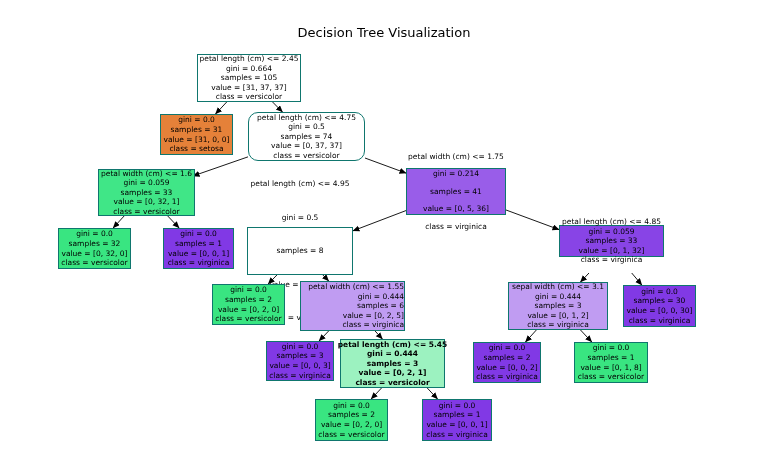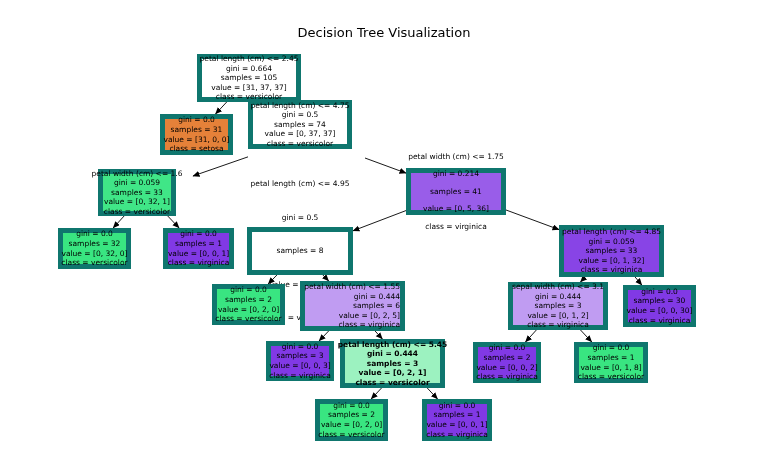--- a/index.html
+++ b/index.html
@@ -6,21 +6,21 @@
   .figure{
     position:relative;width:768px;height:452px;background:#ffffff;
     font-family:"DejaVu Sans",sans-serif;overflow:hidden;padding-left:41px;
   }
   .fig-title{
     position:absolute;top:25px;left:0;width:768px;text-align:center;
     font-size:13px;color:#000;
   }
   svg.edge-layer{position:absolute;left:0;top:0;width:768px;height:452px;}
   .node{
-    position:absolute;box-sizing:border-box;border:5px solid #0f766e;
+    position:absolute;box-sizing:border-box;border:1px solid #0f766e;
     display:flex;flex-direction:column;justify-content:center;align-items:center;
     font-size:7.5px;line-height:1.27;color:#000;text-align:center;
     white-space:nowrap;
   }
   .node .line{display:block;}
 </style>
 </head>
 <body>
 
 <div class="figure">
@@ -59,28 +59,28 @@
         <span class="line">samples = 105</span>
         <span class="line">value = [31, 37, 37]</span>
         <span class="line">class = versicolor</span>
       </div>
       <div class="node" style="left: 160px; top: 114px; width: 73px; height: 41px; background: rgb(229, 129, 57);">
         <span class="line">gini = 0.0</span>
         <span class="line">samples = 31</span>
         <span class="line">value = [31, 0, 0]</span>
         <span class="line">class = setosa</span>
       </div>
-      <div class="node" style="left: 248px; top: 100px; width: 104px; height: 49px; background: rgb(255, 255, 255);">
+      <div class="node" style="left: 248px; top: 112px; width: 117px; height: 49px; background: rgb(255, 255, 255); border-radius: 10px;">
         <span class="line">petal length (cm) &lt;= 4.75</span>
         <span class="line">gini = 0.5</span>
         <span class="line">samples = 74</span>
         <span class="line">value = [0, 37, 37]</span>
         <span class="line">class = versicolor</span>
       </div>
-      <div class="node" style="left: 98px; top: 169px; width: 78px; height: 47px; background: rgb(64, 230, 135);">
+      <div class="node" style="left: 98px; top: 169px; width: 97px; height: 47px; background: rgb(64, 230, 135);">
         <span class="line">petal width (cm) &lt;= 1.6</span>
         <span class="line">gini = 0.059</span>
         <span class="line">samples = 33</span>
         <span class="line">value = [0, 32, 1]</span>
         <span class="line">class = versicolor</span>
       </div>
       <div class="node" style="left: 406px; top: 168px; width: 100px; height: 47px; background: rgb(153, 93, 233); gap: 8px;">
         <span class="line">petal width (cm) &lt;= 1.75</span>
         <span class="line">gini = 0.214</span>
         <span class="line">samples = 41</span>
@@ -99,21 +99,21 @@
         <span class="line">value = [0, 0, 1]</span>
         <span class="line">class = virginica</span>
       </div>
       <div class="node" style="left: 247px; top: 227px; width: 106px; height: 48px; background: rgb(255, 255, 255); gap: 24px;">
         <span class="line">petal length (cm) &lt;= 4.95</span>
         <span class="line">gini = 0.5</span>
         <span class="line">samples = 8</span>
         <span class="line">value = [0, 4, 4]</span>
         <span class="line">class = versicolor</span>
       </div>
-      <div class="node" style="left: 559px; top: 225px; width: 105px; height: 52px; background: rgb(136, 68, 230);">
+      <div class="node" style="left: 559px; top: 225px; width: 105px; height: 32px; background: rgb(136, 68, 230);">
         <span class="line">petal length (cm) &lt;= 4.85</span>
         <span class="line">gini = 0.059</span>
         <span class="line">samples = 33</span>
         <span class="line">value = [0, 1, 32]</span>
         <span class="line">class = virginica</span>
       </div>
       <div class="node" style="left: 212px; top: 284px; width: 73px; height: 41px; background: rgb(57, 229, 129);">
         <span class="line">gini = 0.0</span>
         <span class="line">samples = 2</span>
         <span class="line">value = [0, 2, 0]</span>

